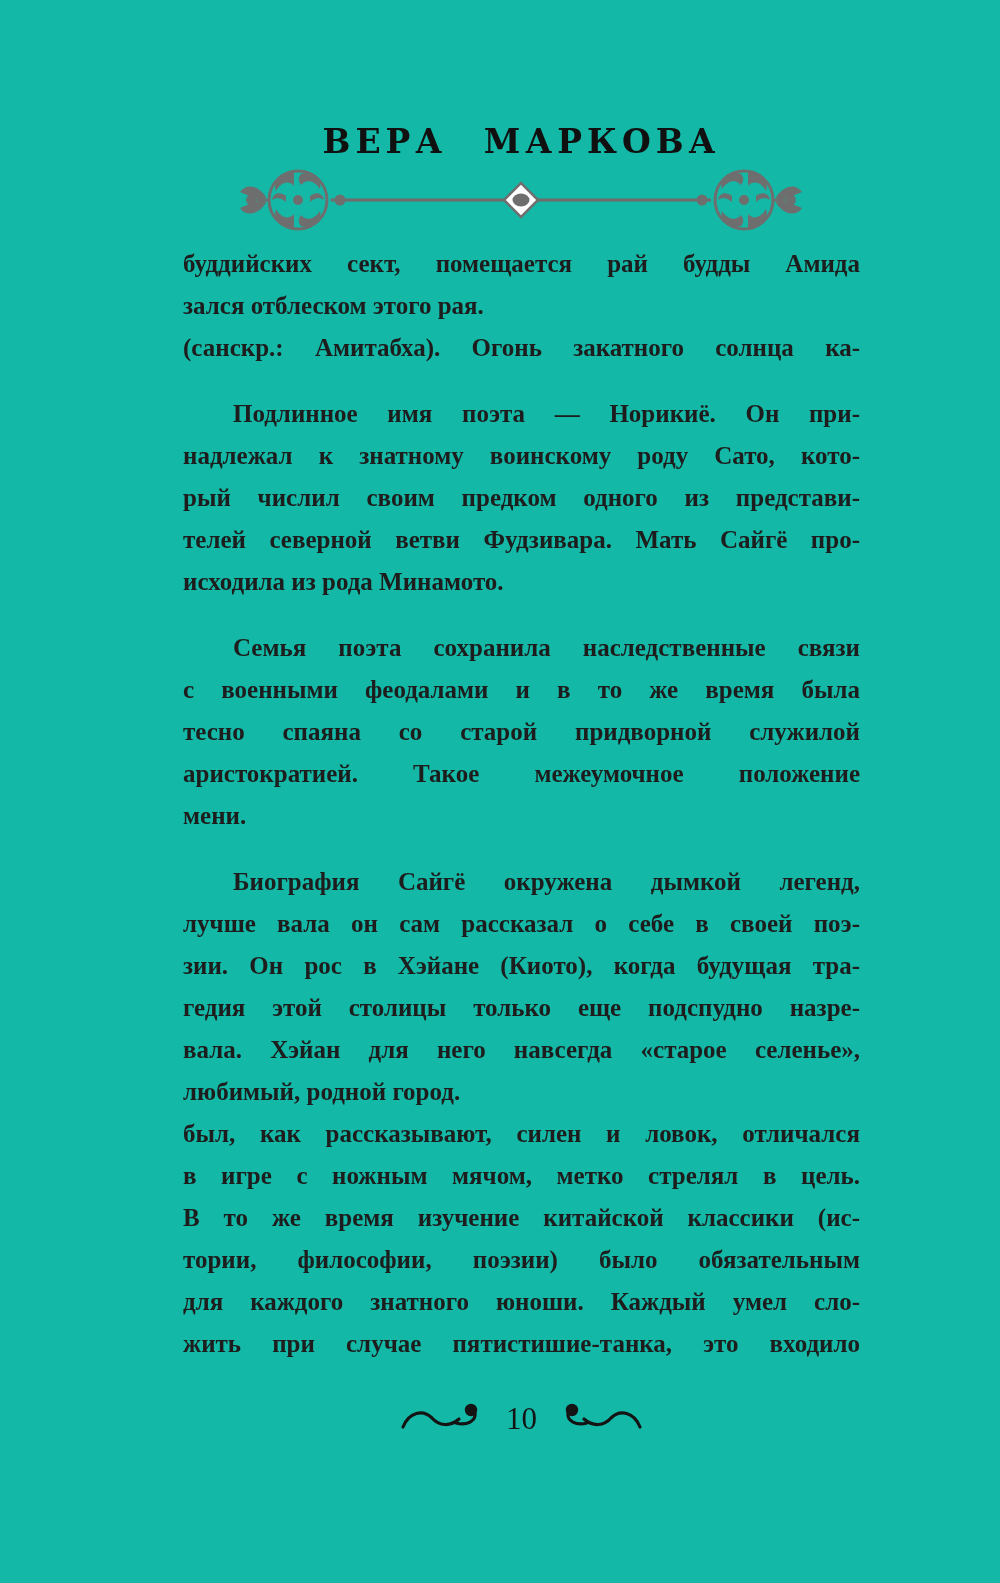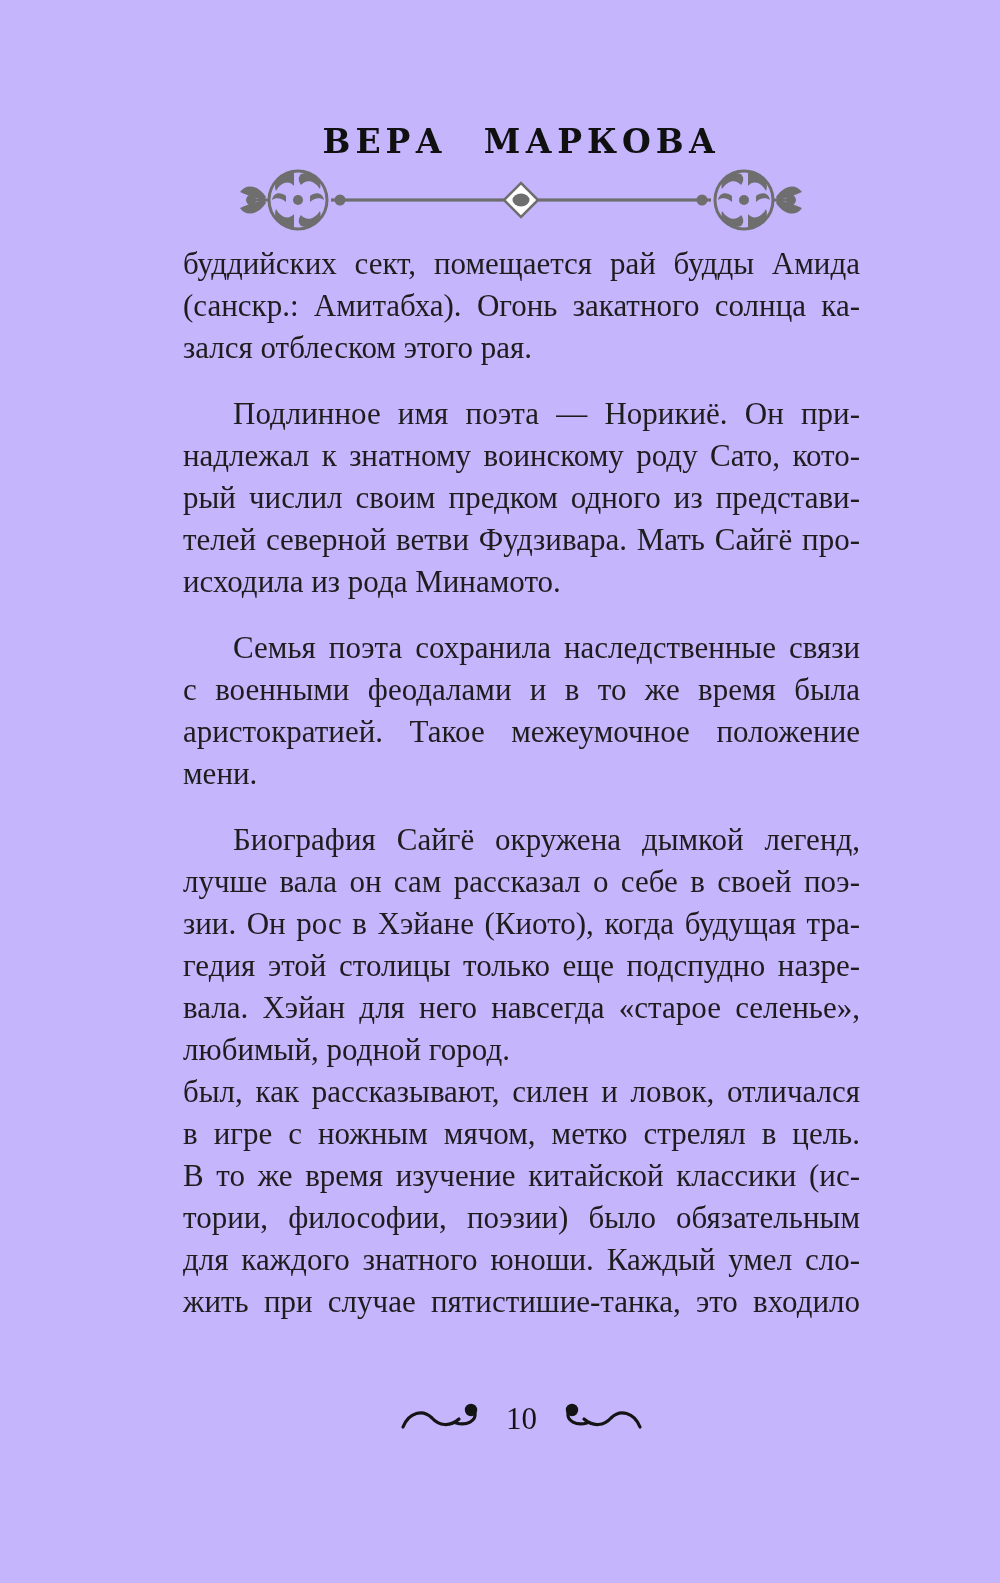--- a/index.html
+++ b/index.html
@@ -1,20 +1,20 @@
 <!DOCTYPE html>
 <html><head>
 <meta charset="utf-8">
 <style>
   html, body { margin: 0; padding: 0; background: #e8e8e8; }
   .page {
     position: relative;
     width: 1000px;
     height: 1583px;
-    background: #c4b5fd;
+    background: #14b8a6;
     font-family: "Liberation Serif", serif;
     overflow: hidden;
   }
   .running-header {
     position: absolute;
     top: 122px;
     left: 183px;
     width: 677px;
     text-align: center;
     font-family: "DejaVu Serif", serif;
@@ -31,21 +31,22 @@
     left: 236px;
     width: 570px;
     height: 80px;
   }
   .body-text {
     position: absolute;
     top: 243px;
     left: 183px;
     width: 677px;
     color: #1d1d1d;
-    font-size: 31px;
+    font-size: 25px;
+    font-weight: bold;
   }
   .line {
     height: 42px;
     line-height: 42px;
     text-align: justify;
     text-align-last: justify;
     white-space: nowrap;
   }
   .line.last { text-align-last: left; }
   .line.indent { padding-left: 50px; margin-top: 24px; }
@@ -113,29 +114,30 @@
         <rect x="-48" y="-1.5" width="20" height="3"></rect>
         <path d="M-32,-3 C-40,-15 -52,-17 -58,-8 C-50,-4 -42,-3 -34,1 Z"></path>
         <path d="M-32,3 C-40,15 -52,17 -58,8 C-50,4 -42,3 -34,-1 Z"></path>
         <path d="M-46,-7 C-54,-3 -54,3 -46,7 L-41,0 Z"></path>
       </g>
     </g>
   </svg>
 
   <div class="body-text">
       <div class="line">буддийских сект, помещается рай будды Амида</div>
+      <div class="line last">зался отблеском этого рая.</div>
       <div class="line">(санскр.: Амитабха). Огонь закатного солнца ка-</div>
-      <div class="line last">зался отблеском этого рая.</div>
       <div class="line indent">Подлинное имя поэта — Норикиё. Он при-</div>
       <div class="line">надлежал к знатному воинскому роду Сато, кото-</div>
       <div class="line">рый числил своим предком одного из представи-</div>
       <div class="line">телей северной ветви Фудзивара. Мать Сайгё про-</div>
       <div class="line last">исходила из рода Минамото.</div>
       <div class="line indent">Семья поэта сохранила наследственные связи</div>
       <div class="line">с военными феодалами и в то же время была</div>
+      <div class="line">тесно спаяна со старой придворной служилой</div>
       <div class="line">аристократией. Такое межеумочное положение</div>
       <div class="line last">мени.</div>
       <div class="line indent">Биография Сайгё окружена дымкой легенд,</div>
       <div class="line">лучше вала он сам рассказал о себе в своей поэ-</div>
       <div class="line">зии. Он рос в Хэйане (Киото), когда будущая тра-</div>
       <div class="line">гедия этой столицы только еще подспудно назре-</div>
       <div class="line">вала. Хэйан для него навсегда «старое селенье»,</div>
       <div class="line last">любимый, родной город.</div>
       <div class="line">был, как рассказывают, силен и ловок, отличался</div>
       <div class="line">в игре с ножным мячом, метко стрелял в цель.</div>

